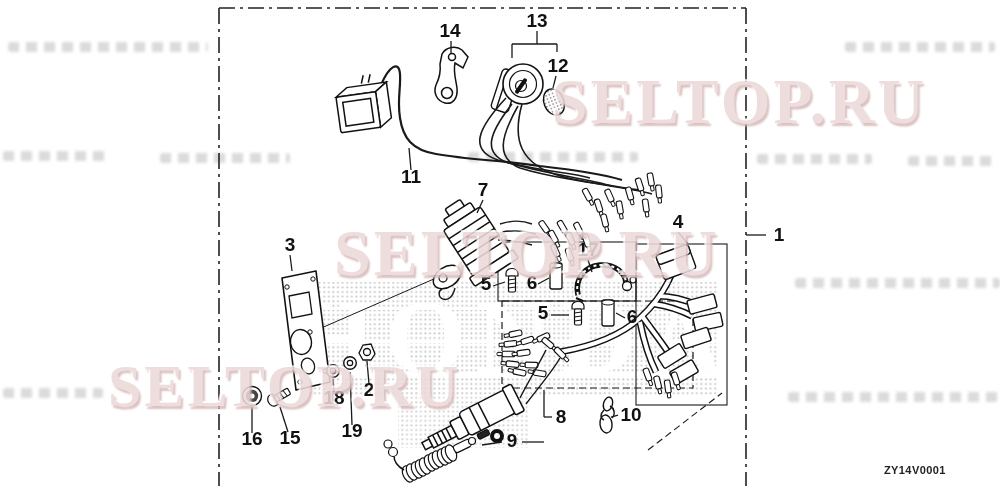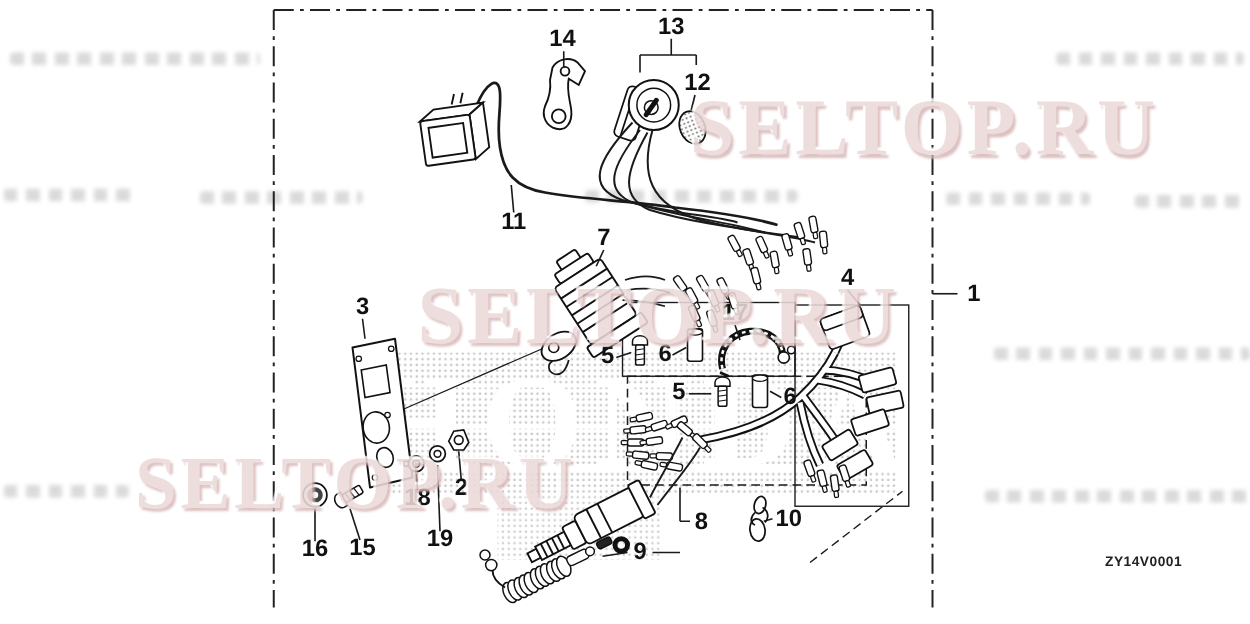--- a/index.html
+++ b/index.html
@@ -7,21 +7,21 @@
          font-family:"Liberation Sans",sans-serif;}
   svg{position:absolute;left:0;top:0;}
   .callout{font:700 19px "Liberation Sans",sans-serif;fill:#111;text-anchor:middle;}
   .leader{stroke:#1a1a1a;stroke-width:1.3;fill:none;}
   .ln{stroke:#1a1a1a;fill:none;}
   .wm{position:absolute;font-family:"Liberation Serif",serif;font-weight:700;
       color:#ecd9d9;letter-spacing:3px;line-height:1;opacity:.88;white-space:nowrap;
       text-shadow:-2px -2px 1px rgba(255,255,255,.95), 2px 3px 2px #d8b9b9;pointer-events:none;}
   .ghost{position:absolute;height:10px;border-radius:3px;filter:blur(1.6px);
       background:repeating-linear-gradient(90deg, rgba(168,168,168,.42) 0 11px, rgba(168,168,168,0) 11px 18px);}
-  #code{position:absolute;left:884px;top:444px;font:700 11px "Liberation Sans",sans-serif;
+  #code{position:absolute;left:884px;top:464px;font:700 11px "Liberation Sans",sans-serif;
       color:#222;letter-spacing:.4px;filter:blur(.3px);}
   .htword{font:700 104px "Liberation Serif",serif;fill:#ffffff;letter-spacing:10px;text-anchor:middle;}
 </style>
 </head>
 <body>
 
 <div id="stage">
 
   <div class="ghost" style="left:8px;top:42px;width:200px;"></div>
   <div class="ghost" style="left:845px;top:42px;width:150px;"></div>

